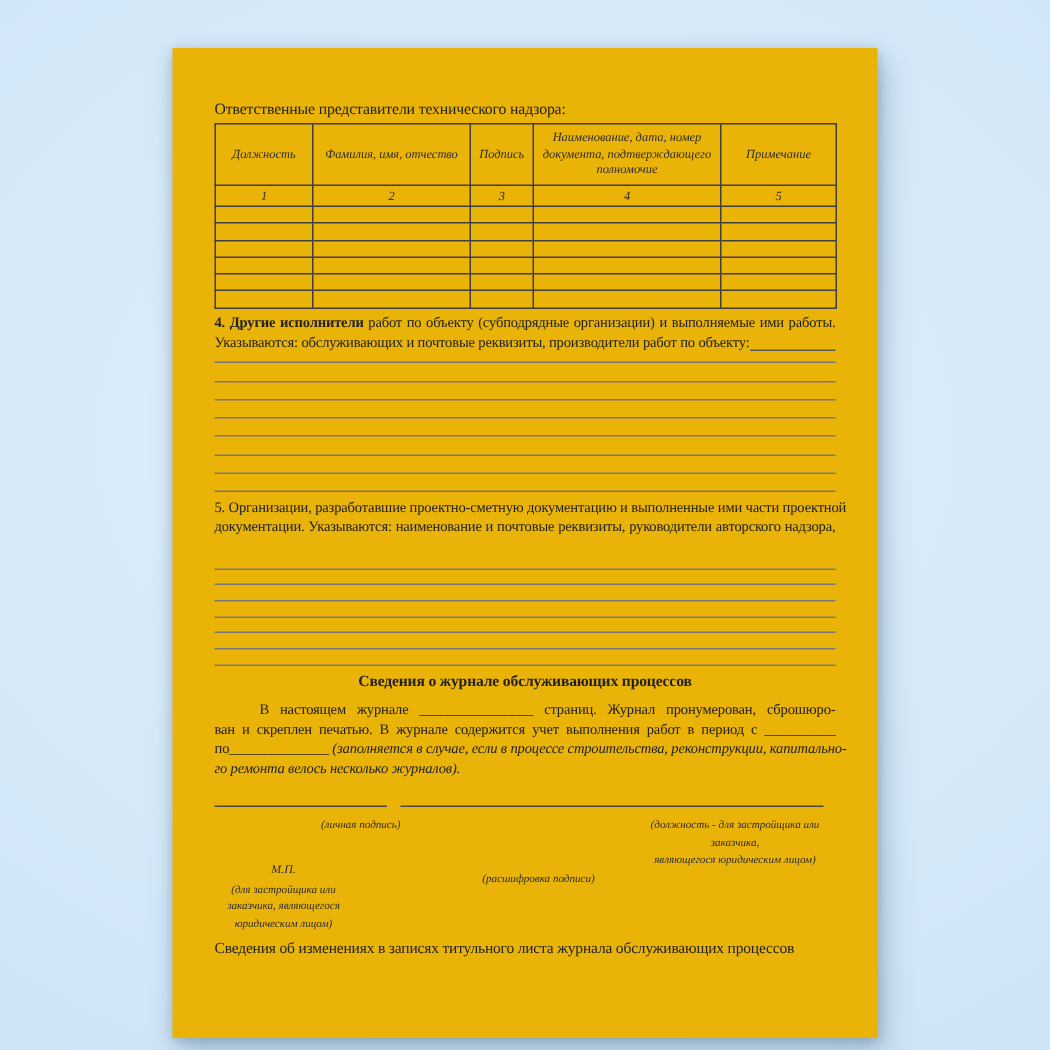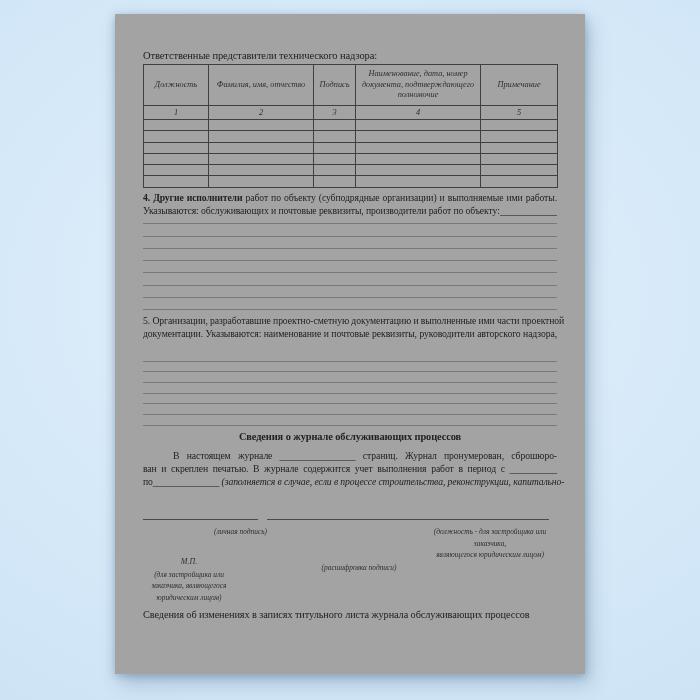--- a/index.html
+++ b/index.html
@@ -3,22 +3,22 @@
 <meta charset="utf-8">
 <style>
   html,body{margin:0;padding:0;}
   body{
     width:700px;height:700px;overflow:hidden;position:relative;
     background:radial-gradient(130% 105% at 50% 42%, #e4f1fc 0%, #d4e8f8 45%, #c5def2 100%);
     font-family:"Liberation Serif","DejaVu Serif",serif;
     color:#222;
   }
   .page{
-    position:absolute;left:115px;top:14px;width:470px;height:660px;
-    background:#a3a3a3;
+    position:absolute;left:115px;top:32px;width:470px;height:660px;
+    background:#eab308;
     box-shadow:0 2px 8px rgba(70,100,130,.35), 5px 9px 18px rgba(70,100,130,.30);
   }
   .abs{position:absolute;left:28px;width:414px;}
 
   .doc-title{top:36px;font-size:10.5px;letter-spacing:-0.1px;}
 
   
   table.sup{top:50px;border-collapse:collapse;table-layout:fixed;}
   table.sup, table.sup td, table.sup th{border:1px solid #3f3f3f;}
   table.sup{border-width:1.5px;}
@@ -183,20 +183,21 @@
     </div>
 
   <div class="abs jheading">Сведения о журнале обслуживающих процессов</div>
 
   <div class="abs jpara">
     <div class="jline indent just">В настоящем журнале ________________ страниц. Журнал пронумерован, сброшюро-</div>
     <div class="jline just">ван и скреплен печатью. В журнале содержится учет выполнения работ в период с __________</div>
     <div class="jline just">
       <span>по______________ </span><span class="ital">(заполняется в случае, если в процессе строительства, реконструкции, капитально-</span>
     </div>
+    <div class="jline ital">го ремонта велось несколько журналов).</div>
   </div>
 
   <div class="abs sigrow">
     <div class="sigline sig-left"></div>
     <div class="sig-gap"></div>
     <div class="sigline sig-right"></div>
   </div>
 
   <div class="abs caprow">
     <div class="cap1">(личная подпись)</div>

